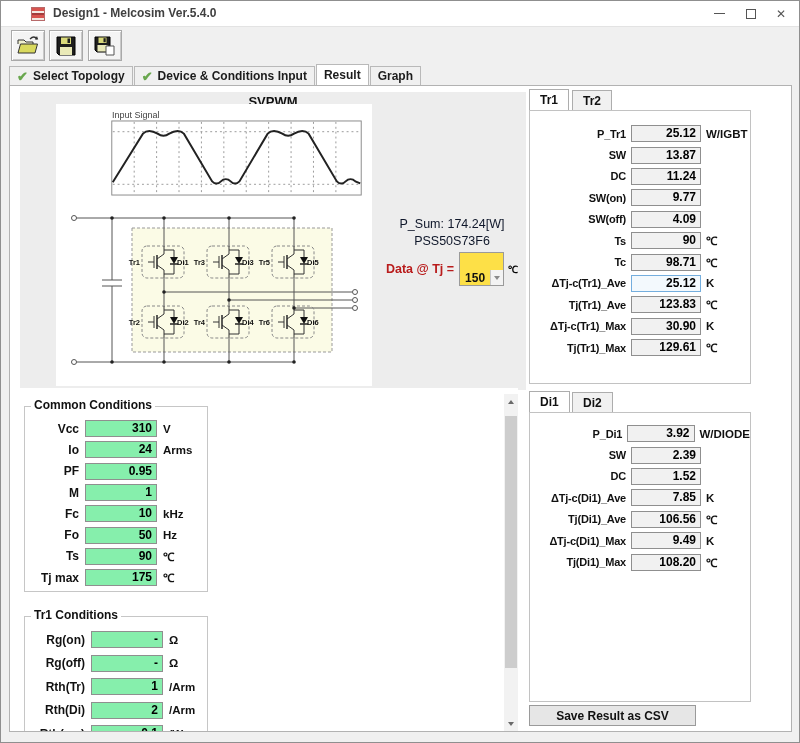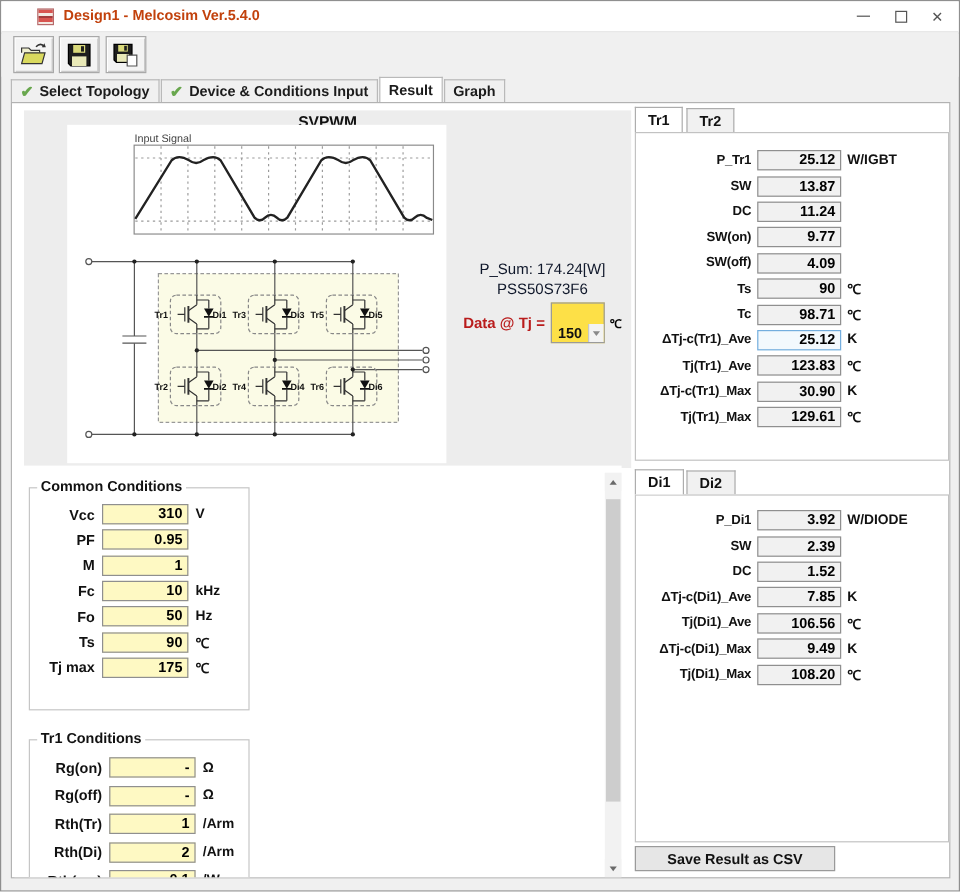--- a/index.html
+++ b/index.html
@@ -2,21 +2,21 @@
 <html><head>
 <meta charset="utf-8">
 <style>
   html,body{margin:0;padding:0;background:#d8d8d8;font-family:"Liberation Sans",sans-serif;}
   *{box-sizing:border-box;}
   .window{position:relative;width:800px;height:743px;background:#f0f0f0;border:1px solid #8f8f8f;overflow:hidden;}
   
   .titlebar{position:absolute;left:0;top:0;width:798px;height:26px;background:#ffffff;border-bottom:1px solid #e3e3e3;}
   .app-icon{position:absolute;left:30px;top:6px;width:14px;height:14px;border:1px solid #b76a6a;
     background:repeating-linear-gradient(180deg,#d8544f 0 3px,#f3e9e2 3px 5px,#a33c3c 5px 7px);}
-  .title-text{position:absolute;left:52px;top:5px;font-size:12px;font-weight:600;color:#c2410c;}
+  .title-text{position:absolute;left:52px;top:5px;font-size:12px;font-weight:600;color:#404040;}
   .win-btn{position:absolute;top:0;width:32px;height:25px;display:flex;align-items:center;justify-content:center;color:#555;cursor:default;}
   .btn-min{right:64px;} .btn-max{right:32px;} .btn-close{right:2px;font-size:12px;}
   .glyph-min{width:11px;height:0;border-top:1px solid #555;}
   .glyph-max{width:10px;height:10px;border:1px solid #555;background:transparent;}
   
   .toolbar{position:absolute;left:0;top:27px;width:798px;height:36px;background:#f0f0f0;}
   .tool-btn{position:absolute;top:2px;width:34px;height:31px;background:#f4f4f4;border:1px solid #a9a9a9;
     box-shadow:inset 1px 1px 0 #ffffff, inset -1px -1px 0 #c9c9c9;display:flex;align-items:center;justify-content:center;}
   
   .tabbar{position:absolute;left:8px;top:63px;height:21px;display:flex;align-items:flex-end;}
@@ -46,36 +46,36 @@
   
   .bottom-left{position:absolute;left:2px;top:302px;width:506px;height:343px;background:#ffffff;overflow:hidden;}
   .groupbox{position:absolute;border:1px solid #c6c6c6;background:#ffffff;}
   .group-title{position:absolute;left:6px;top:-9px;background:#ffffff;padding:0 3px;font-size:12px;font-weight:700;color:#111;white-space:nowrap;}
   .gb-common{left:12px;top:18px;width:184px;height:186px;}
   .gb-trcond{left:12px;top:228px;width:184px;height:140px;}
   .crow{display:flex;align-items:center;height:21.3px;padding-left:4px;}
   .gb-trcond .crow{height:23.5px;}
   .clabel{width:50px;text-align:right;font-size:12px;font-weight:700;color:#111;white-space:nowrap;}
   .gb-trcond .clabel{width:56px;}
-  .vbox{display:inline-block;width:72px;height:17px;line-height:15px;background:#fef9c3;border:1px solid #8f8f8f;
+  .vbox{display:inline-block;width:72px;height:17px;line-height:15px;background:#86efac;border:1px solid #8f8f8f;
     font-size:12px;font-weight:700;color:#000;text-align:right;padding-right:4px;margin-left:6px;white-space:nowrap;overflow:hidden;}
   .cunit{font-size:11.5px;font-weight:700;color:#111;margin-left:6px;white-space:nowrap;}
   .rows-pad{padding-top:11px;}
   
   .scrollbar{position:absolute;left:492px;top:6px;width:14px;height:337px;background:#f2f2f2;}
   .sb-btn{position:absolute;left:0;width:14px;height:15px;background:#f2f2f2;display:flex;align-items:center;justify-content:center;}
   .sb-up{top:0;} .sb-down{bottom:0;}
   .tri-up-s{width:0;height:0;border-left:3px solid transparent;border-right:3px solid transparent;border-bottom:4px solid #6a6a6a;}
   .tri-down-s{width:0;height:0;border-left:3px solid transparent;border-right:3px solid transparent;border-top:4px solid #6a6a6a;}
   .sb-thumb{position:absolute;left:1px;top:22px;width:12px;height:252px;background:#cdcdcd;}
   
   .rtab{position:absolute;height:20px;display:flex;align-items:center;padding:0 10px;border:1px solid #adadad;border-bottom:none;
     background:#f1f1f1;font-size:12px;font-weight:700;color:#111;z-index:1;}
   .rtab.active{background:#ffffff;z-index:3;height:21px;}
-  .rpanel{position:absolute;left:519px;width:262px;background:#ffffff;border:1px solid #c2c2c2;z-index:2;}
+  .rpanel{position:absolute;left:519px;width:222px;background:#ffffff;border:1px solid #c2c2c2;z-index:2;}
   .tr-box{top:24px;height:274px;}
   .di-box{top:326px;height:290px;}
   .rrow{display:flex;align-items:center;height:21.4px;padding-left:4px;}
   .rlabel{width:92px;text-align:right;font-size:11px;font-weight:700;color:#111;letter-spacing:-0.2px;white-space:nowrap;}
   .rbox{display:inline-block;width:70px;height:17px;line-height:15px;background:#f1f1f1;border:1px solid #8f8f8f;
     font-size:12px;font-weight:700;color:#000;text-align:right;padding-right:4px;margin-left:5px;}
   .rbox.hl{border:1px solid #74aede;background:#f3f9fd;}
   .runit{font-size:11.5px;font-weight:700;color:#111;margin-left:5px;white-space:nowrap;}
   .csv-btn{position:absolute;left:519px;top:619px;width:167px;height:21px;background:#e6e6e6;border:1px solid #9a9a9a;
     font-size:12px;font-weight:700;color:#111;display:flex;align-items:center;justify-content:center;font-family:"Liberation Sans",sans-serif;}
@@ -270,20 +270,25 @@
     <div class="bottom-left">
       <div class="groupbox gb-common">
         <span class="group-title">Common Conditions</span>
         <div class="rows-pad">
           <div class="crow">
               <span class="clabel">Vcc</span>
               <span class="vbox">310</span>
               <span class="cunit">V</span>
             </div>
           <div class="crow">
+              <span class="clabel">Io</span>
+              <span class="vbox">24</span>
+              <span class="cunit">Arms</span>
+            </div>
+          <div class="crow">
               <span class="clabel">PF</span>
               <span class="vbox">0.95</span>
               <span class="cunit"></span>
             </div>
           <div class="crow">
               <span class="clabel">M</span>
               <span class="vbox">1</span>
               <span class="cunit"></span>
             </div>
           <div class="crow">

